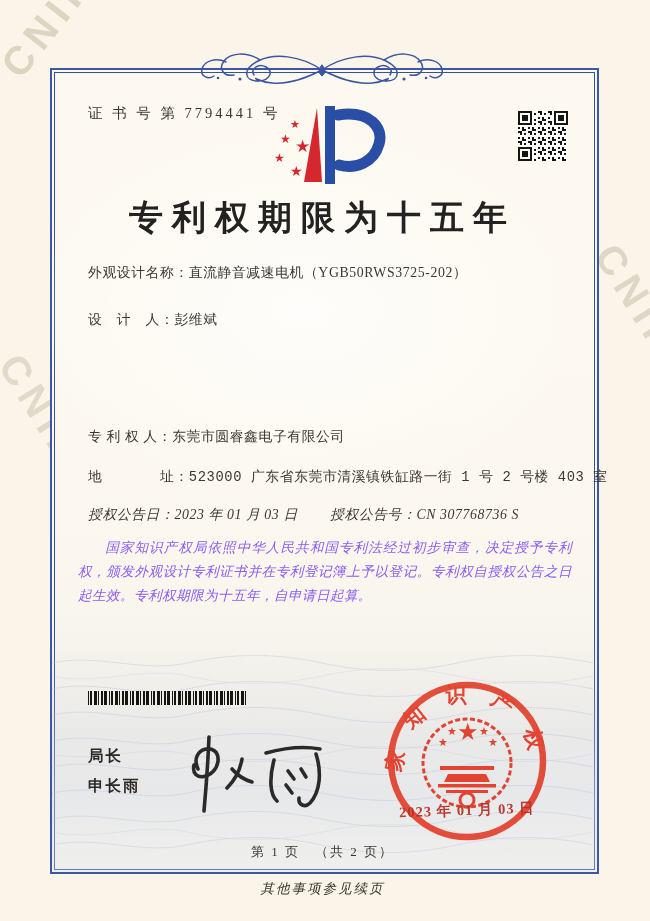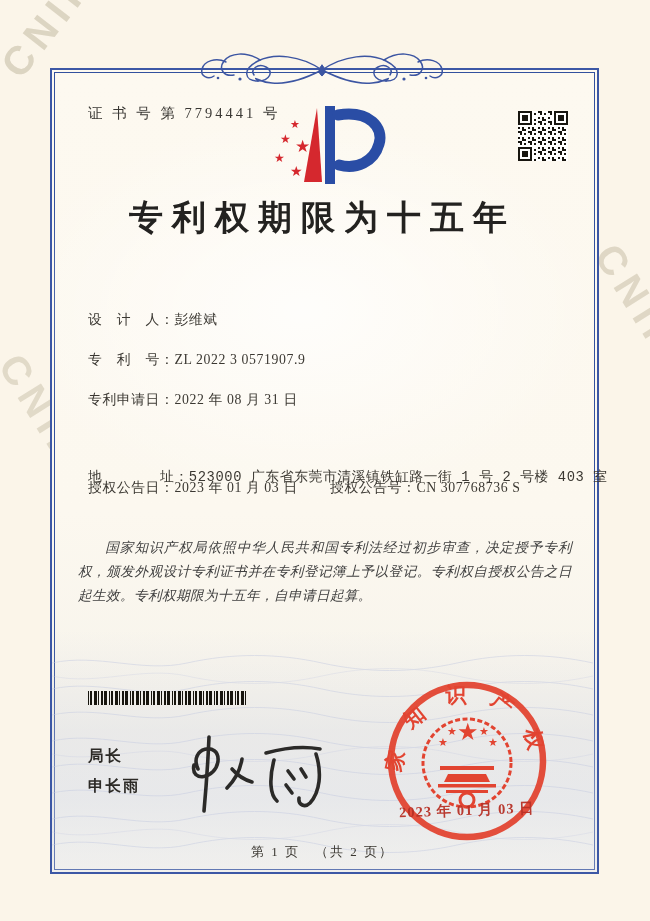--- a/index.html
+++ b/index.html
@@ -21,21 +21,21 @@
 
   
   .certno{position:absolute;left:88px;top:104px;font-size:14.5px;letter-spacing:3px;color:#3a3834;}
   .title{position:absolute;left:50px;top:195px;width:545px;text-align:center;
          font-size:34px;font-weight:bold;letter-spacing:9px;color:#232220;}
   .frow{position:absolute;left:88px;width:480px;font-size:13.8px;color:#3b3832;letter-spacing:.6px;white-space:nowrap;}
   .flabel{display:inline-block;min-width:84px;color:#3b3832;}
   .fval{color:#3b3832;}
   .fpair2{position:absolute;left:242px;top:0;}
   .paras{position:absolute;left:78px;top:536px;width:494px;font-size:13.6px;line-height:1.78;
-         color:#404040;font-style:italic;text-align:justify;letter-spacing:.4px;}
+         color:#8b5cf6;font-style:italic;text-align:justify;letter-spacing:.4px;}
   .paras p{margin:0;text-indent:2em;}
 
   
   #barcode{position:absolute;left:88px;top:691px;width:167px;height:14px;font-size:0;}
   #barcode i{display:inline-block;height:100%;background:#17150f;}
   #barcode em{display:inline-block;height:100%;}
   #qr{position:absolute;left:518px;top:111px;}
 
   
   .sig-label{position:absolute;left:88px;font-family:"Liberation Sans","DejaVu Sans",sans-serif;
@@ -263,33 +263,33 @@
       <text x="32" y="26" font-size="11">★</text>
       <text x="22" y="41" font-size="12">★</text>
       <text x="16" y="60" font-size="12">★</text>
       <text x="32" y="74" font-size="14">★</text>
       <text x="37" y="50" font-size="17">★</text>
     </g>
   </svg>
 
   <div class="title">专利权期限为十五年</div>
 
+  <div class="frow" style="top:264px;">
+    <span class="flabel">外观设计名称：</span><span class="fval">直流静音减速电机（YGB50RWS3725-202）</span>
+  </div>
   <div class="frow" style="top:311px;">
     <span class="flabel">设　计　人：</span><span class="fval">彭维斌</span>
   </div>
-  <div class="frow" style="top:351px;">
-    <span class="flabel">专　利　号：</span><span class="fval">ZL 2022 3 0571907.9</span>
-  </div>
-  <div class="frow" style="top:391px;">
-    <span class="flabel">专利申请日：</span><span class="fval">2022 年 08 月 31 日</span>
+  <div class="frow" style="top:428px;">
+    <span class="flabel">专 利 权 人：</span><span class="fval">东莞市圆睿鑫电子有限公司</span>
   </div>
   <div class="frow" style="top:468px;font-family:Liberation Mono, monospace;">
     <span class="flabel">地　　　　址：</span><span class="fval">523000 广东省东莞市清溪镇铁缸路一街 1 号 2 号楼 403 室</span>
   </div>
-  <div class="frow" style="top:479px;">
+  <div class="frow" style="top:506px;font-style:italic;">
     <span class="flabel">授权公告日：</span><span class="fval">2023 年 01 月 03 日</span>
     <span class="fpair2">
       <span class="flabel">授权公告号：</span><span class="fval">CN 307768736 S</span>
     </span>
   </div>
 
   <div class="paras">
     <p>国家知识产权局依照中华人民共和国专利法经过初步审查，决定授予专利权，颁发外观设计专利证书并在专利登记簿上予以登记。专利权自授权公告之日起生效。专利权期限为十五年，自申请日起算。</p>
   </div>
 
@@ -335,14 +335,15 @@
         <polygon points="66,96 104,96 108,104 62,104"></polygon>
         <rect x="56" y="106" width="58" height="3.5"></rect>
         <rect x="64" y="112" width="42" height="3"></rect>
         <circle cx="85" cy="122" r="7" fill="none" stroke="#e23c28" stroke-width="3"></circle>
       </g>
       <text x="85" y="137" text-anchor="middle" font-size="14.5" font-weight="bold" letter-spacing="1" fill="#b5281c" stroke="none" opacity=".95" font-family="'Liberation Serif','DejaVu Serif',serif" transform="rotate(-2 85 137)">2023 年 01 月 03 日</text>
     </g>
   </svg>
 
   <div class="pagefoot">第 1 页　（共 2 页）</div>
+  <div class="contnote">其他事项参见续页</div>
 
 </div>
 
 </body></html>

